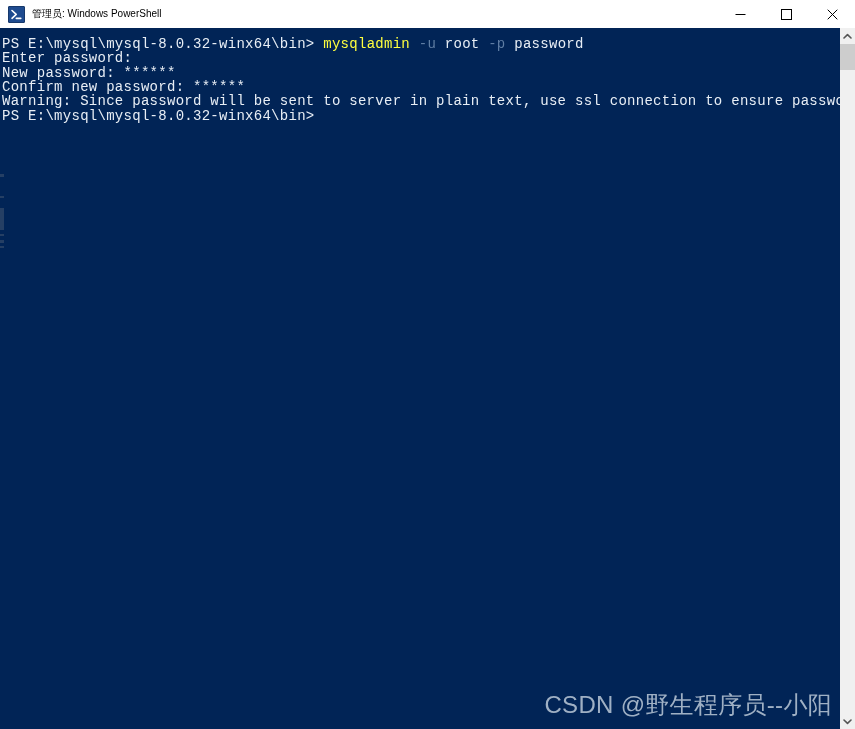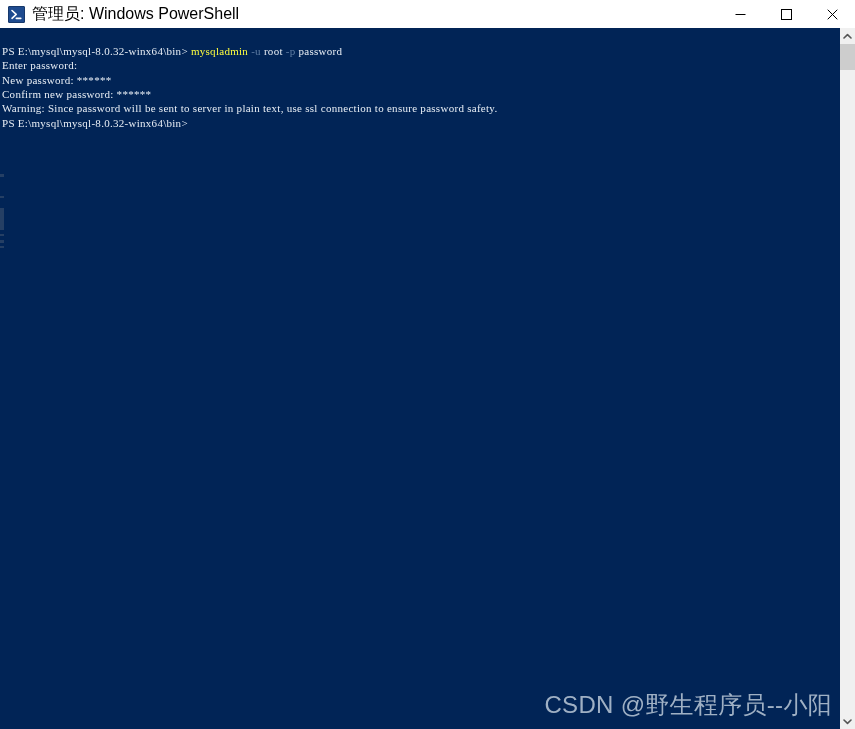--- a/index.html
+++ b/index.html
@@ -48,21 +48,21 @@
     border: 1px solid #16386b;
     box-sizing: border-box;
     position: relative;
     flex: none;
     margin-right: 7px;
     border-radius: 1px;
   }
   .app-icon svg { display: block; }
   .title-text {
     font-family: "Liberation Sans", sans-serif;
-    font-size: 16px;
+    font-size: 10px;
     color: #000000;
     white-space: nowrap;
     line-height: 16px;
   }
   .win-buttons {
     display: flex;
     height: 28px;
     flex: none;
   }
   .win-btn {
@@ -84,25 +84,25 @@
     top: 28px;
     left: 0;
     width: 840px;
     height: 701px;
     background: #012456;
     overflow: hidden;
     box-sizing: border-box;
   }
   .console-text {
     position: absolute;
-    top: 16px;
+    top: 9px;
     left: 2px;
     right: 0;
-    font-family: Liberation Serif, serif;
-    font-size: 11px;
+    font-family: Liberation Mono, monospace;
+    font-size: 14px;
     line-height: 14.35px;
     letter-spacing: 0.28px;
     color: #ccd9e8;
     white-space: pre;
     -webkit-font-smoothing: none;
   }
   .line { white-space: pre; height: 14.35px; }
   .c-white { color: #e8eef5; }
   .c-yellow { color: #ffff3e; }
   .c-dim { color: #5f7da3; }

